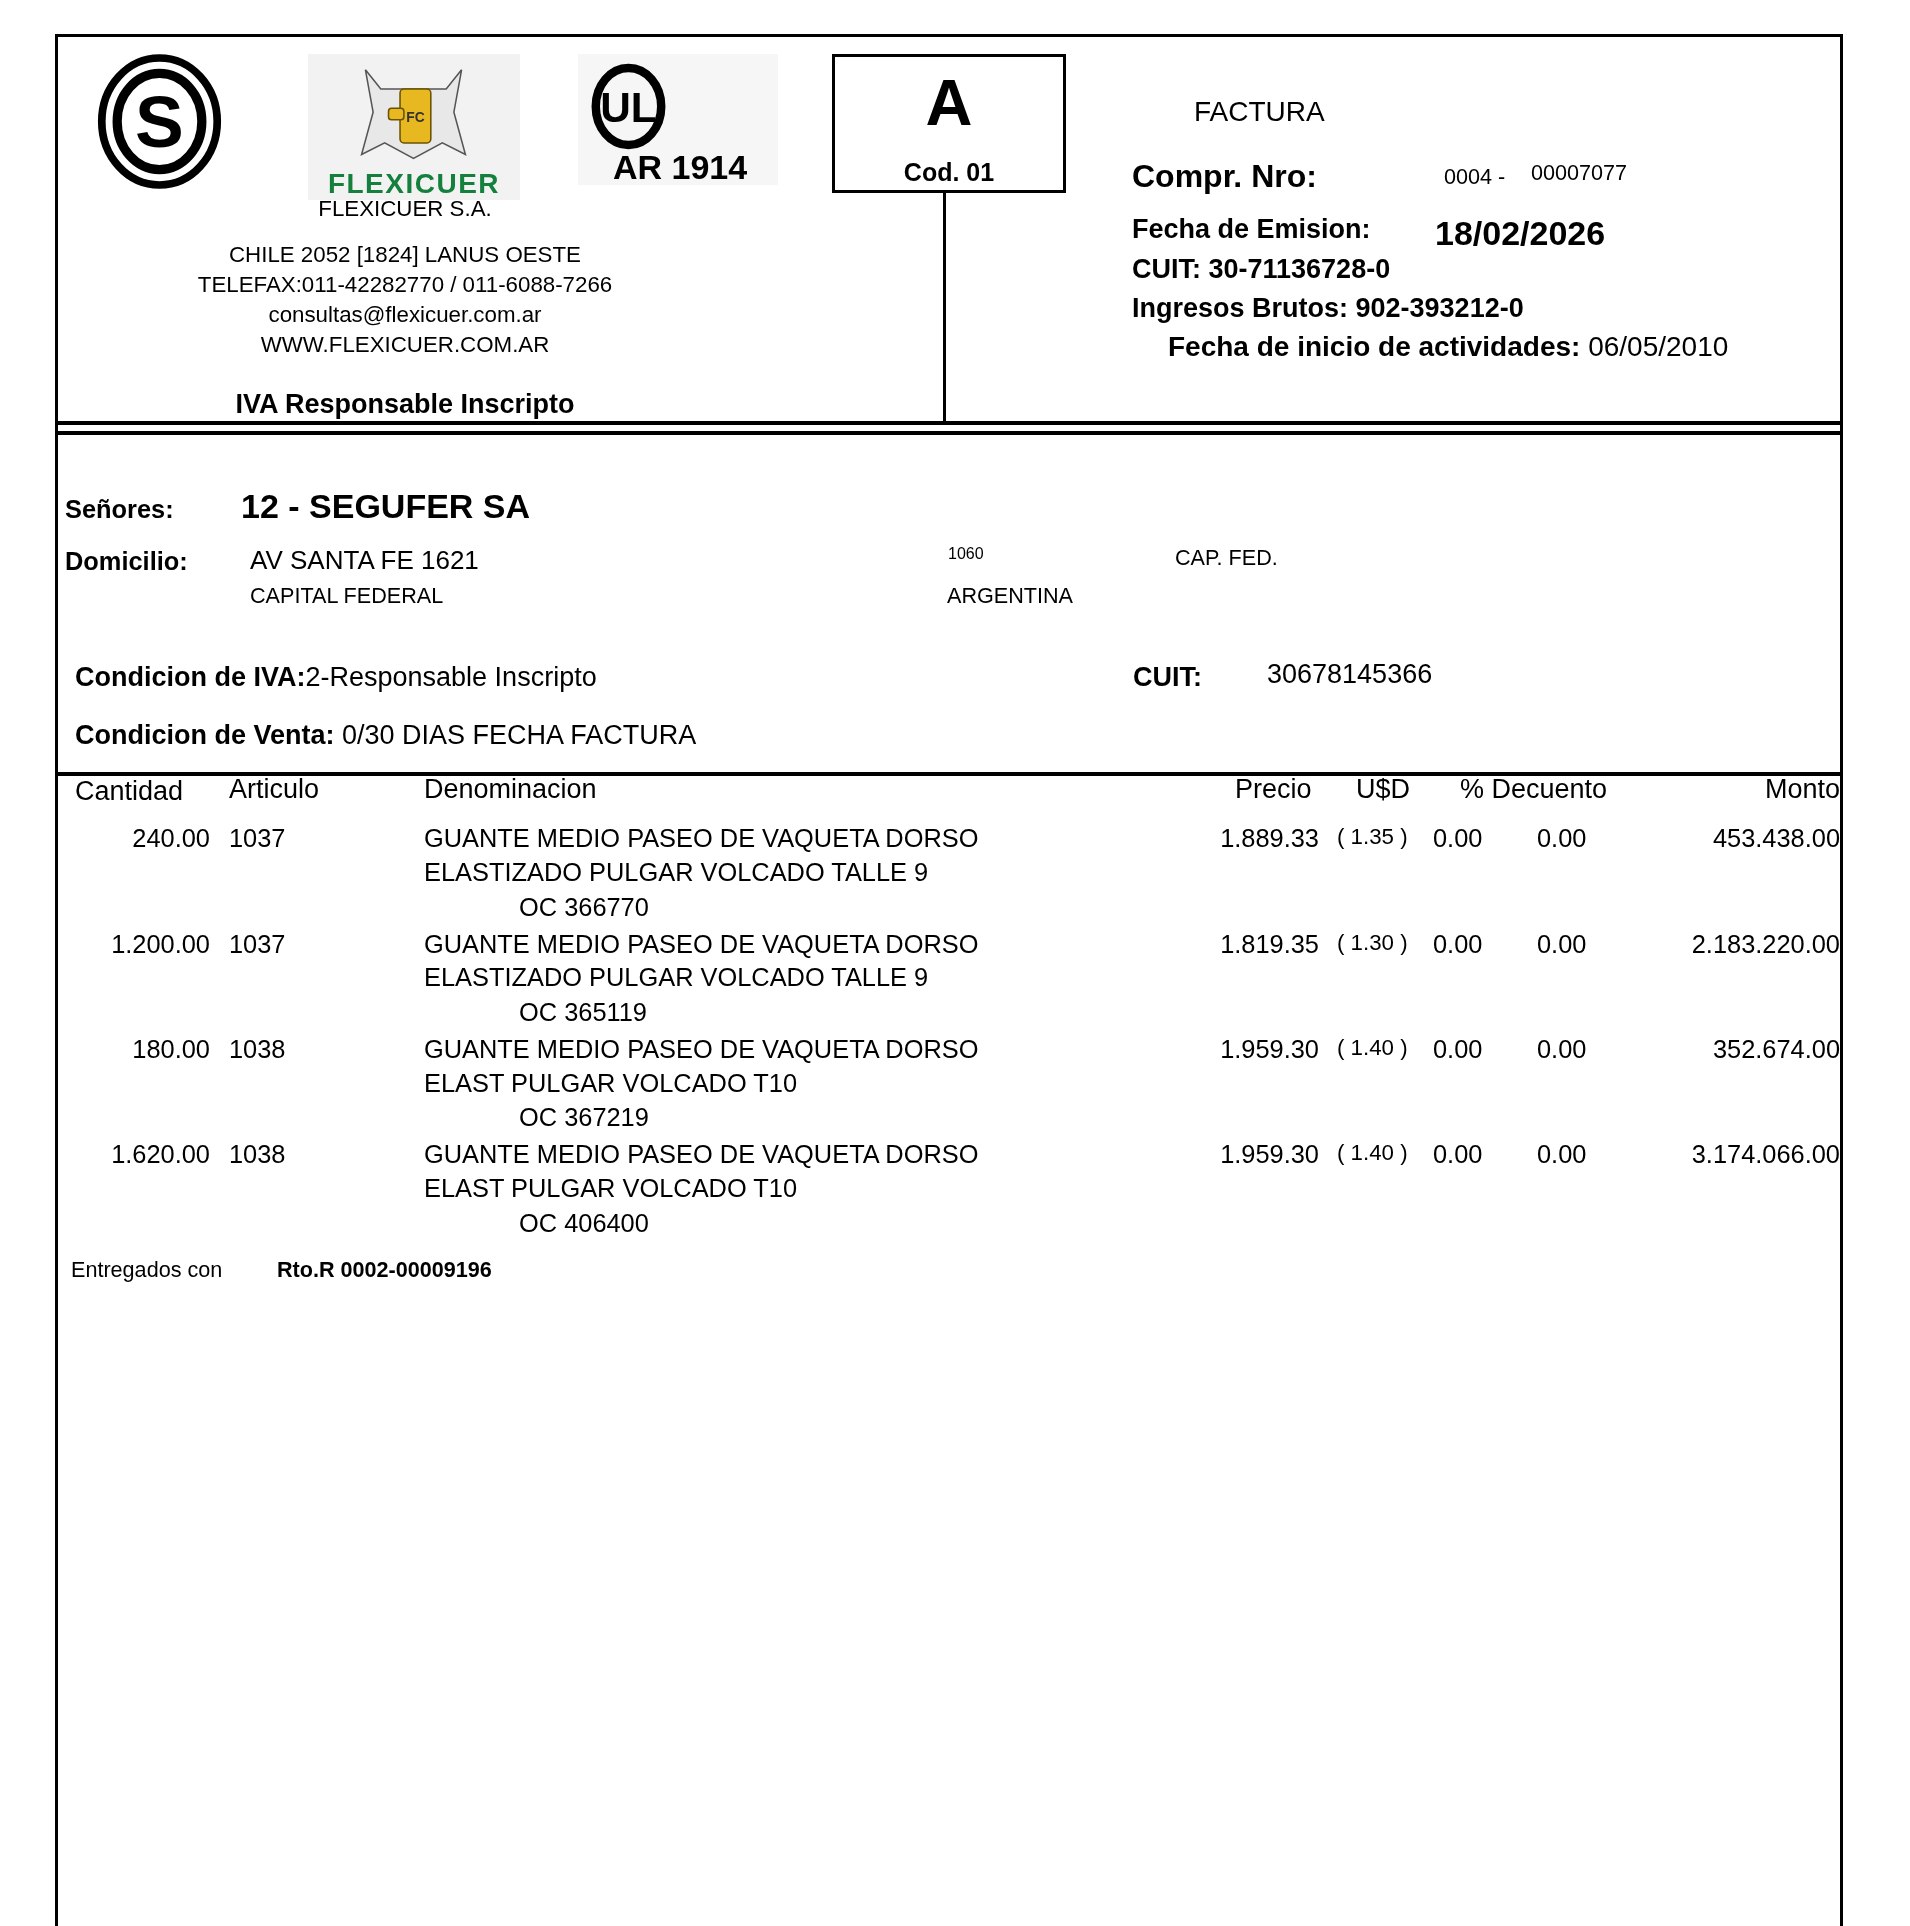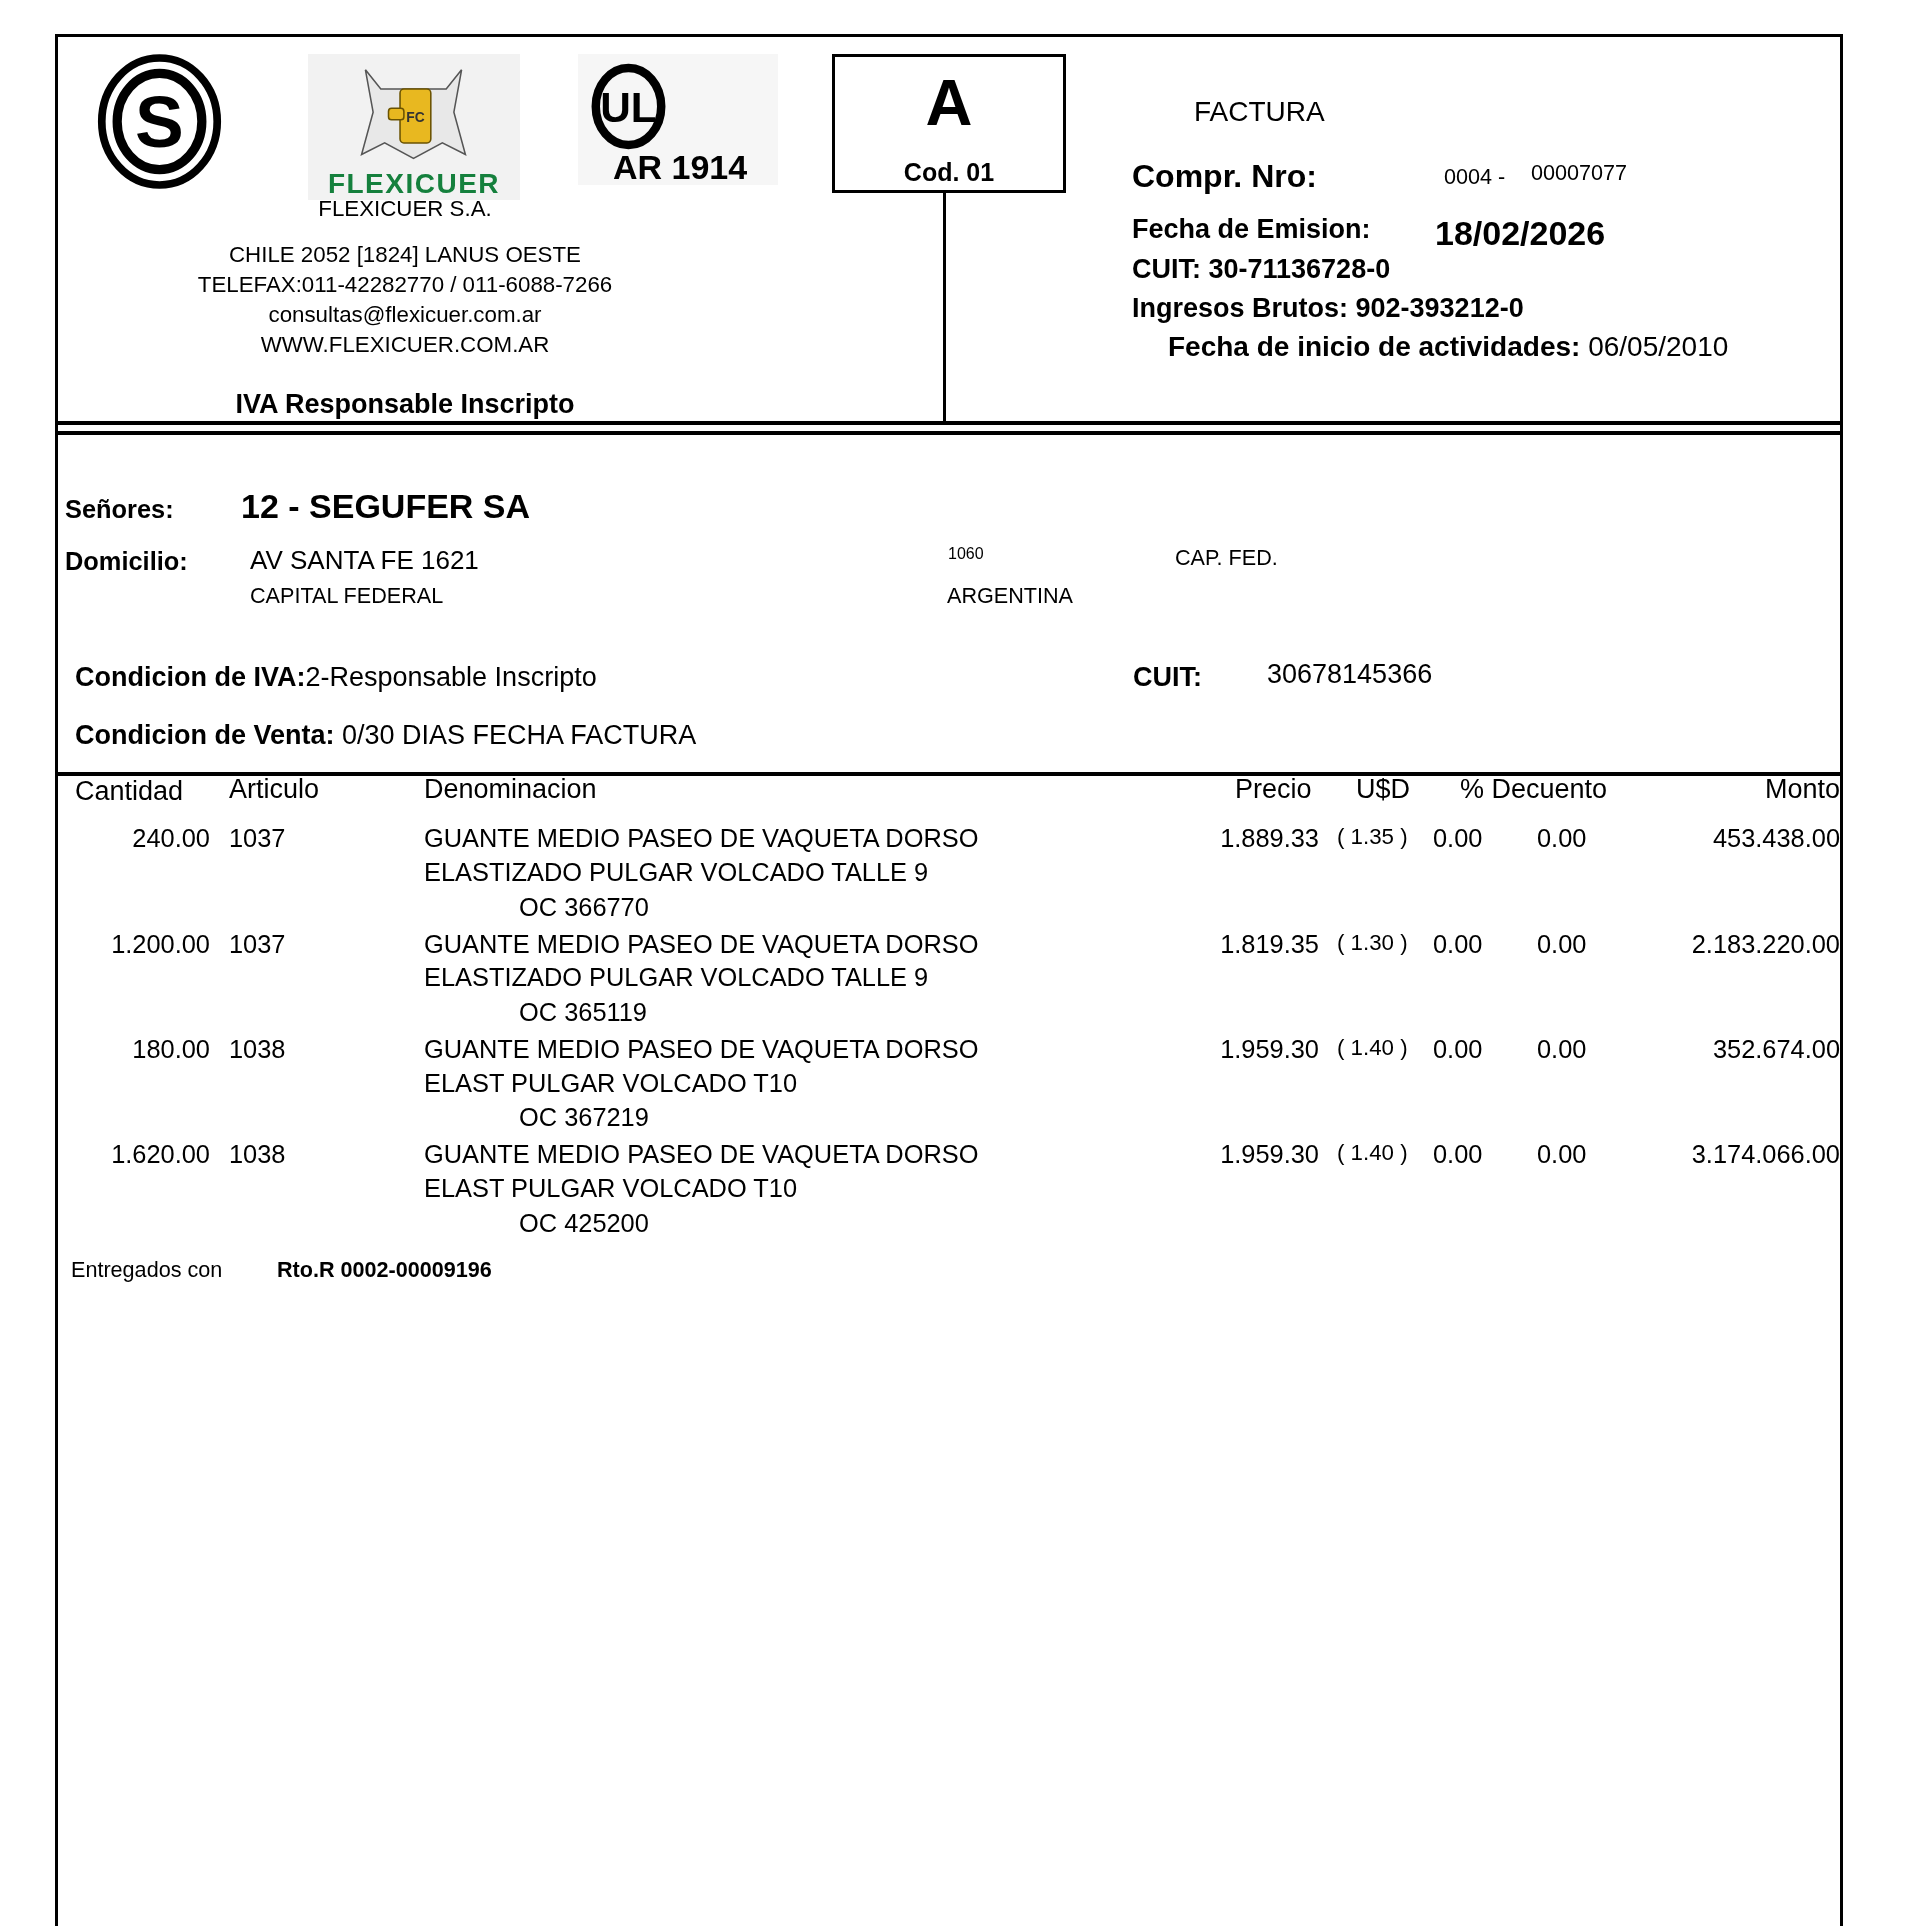--- a/index.html
+++ b/index.html
@@ -149,21 +149,21 @@
     <div class="cell" style="left: 1433px; top: 1035px;">0.00</div>
     <div class="cell" style="left: 1537px; top: 1035px;">0.00</div>
     <div class="cell num" style="left: 1618px; width: 222px; top: 1035px;">352.674.00</div>
   </div>
 
   <div class="row">
     <div class="cell num" style="left: 77px; width: 133px; top: 1140px;">1.620.00</div>
     <div class="cell" style="left: 229px; top: 1140px;">1038</div>
     <div class="cell" style="left: 424px; top: 1140px;">GUANTE MEDIO PASEO DE VAQUETA DORSO</div>
     <div class="cell" style="left: 424px; top: 1174px;">ELAST PULGAR VOLCADO T10</div>
-    <div class="cell" style="left: 519px; top: 1209px;">OC 425200</div>
+    <div class="cell" style="left: 519px; top: 1209px;">OC 406400</div>
     <div class="cell num" style="left: 1175px; width: 144px; top: 1140px;">1.959.30</div>
     <div class="cell" style="left: 1337px; font-size: 22.3px; top: 1140px;">( 1.40  )</div>
     <div class="cell" style="left: 1433px; top: 1140px;">0.00</div>
     <div class="cell" style="left: 1537px; top: 1140px;">0.00</div>
     <div class="cell num" style="left: 1618px; width: 222px; top: 1140px;">3.174.066.00</div>
   </div>
 </div>
 
   <div class="abs" style="left:71px;top:1257px;font-size:21.6px;">Entregados con</div>
   <div class="abs b" style="left:277px;top:1257px;font-size:21.6px;">Rto.R 0002-00009196</div>

